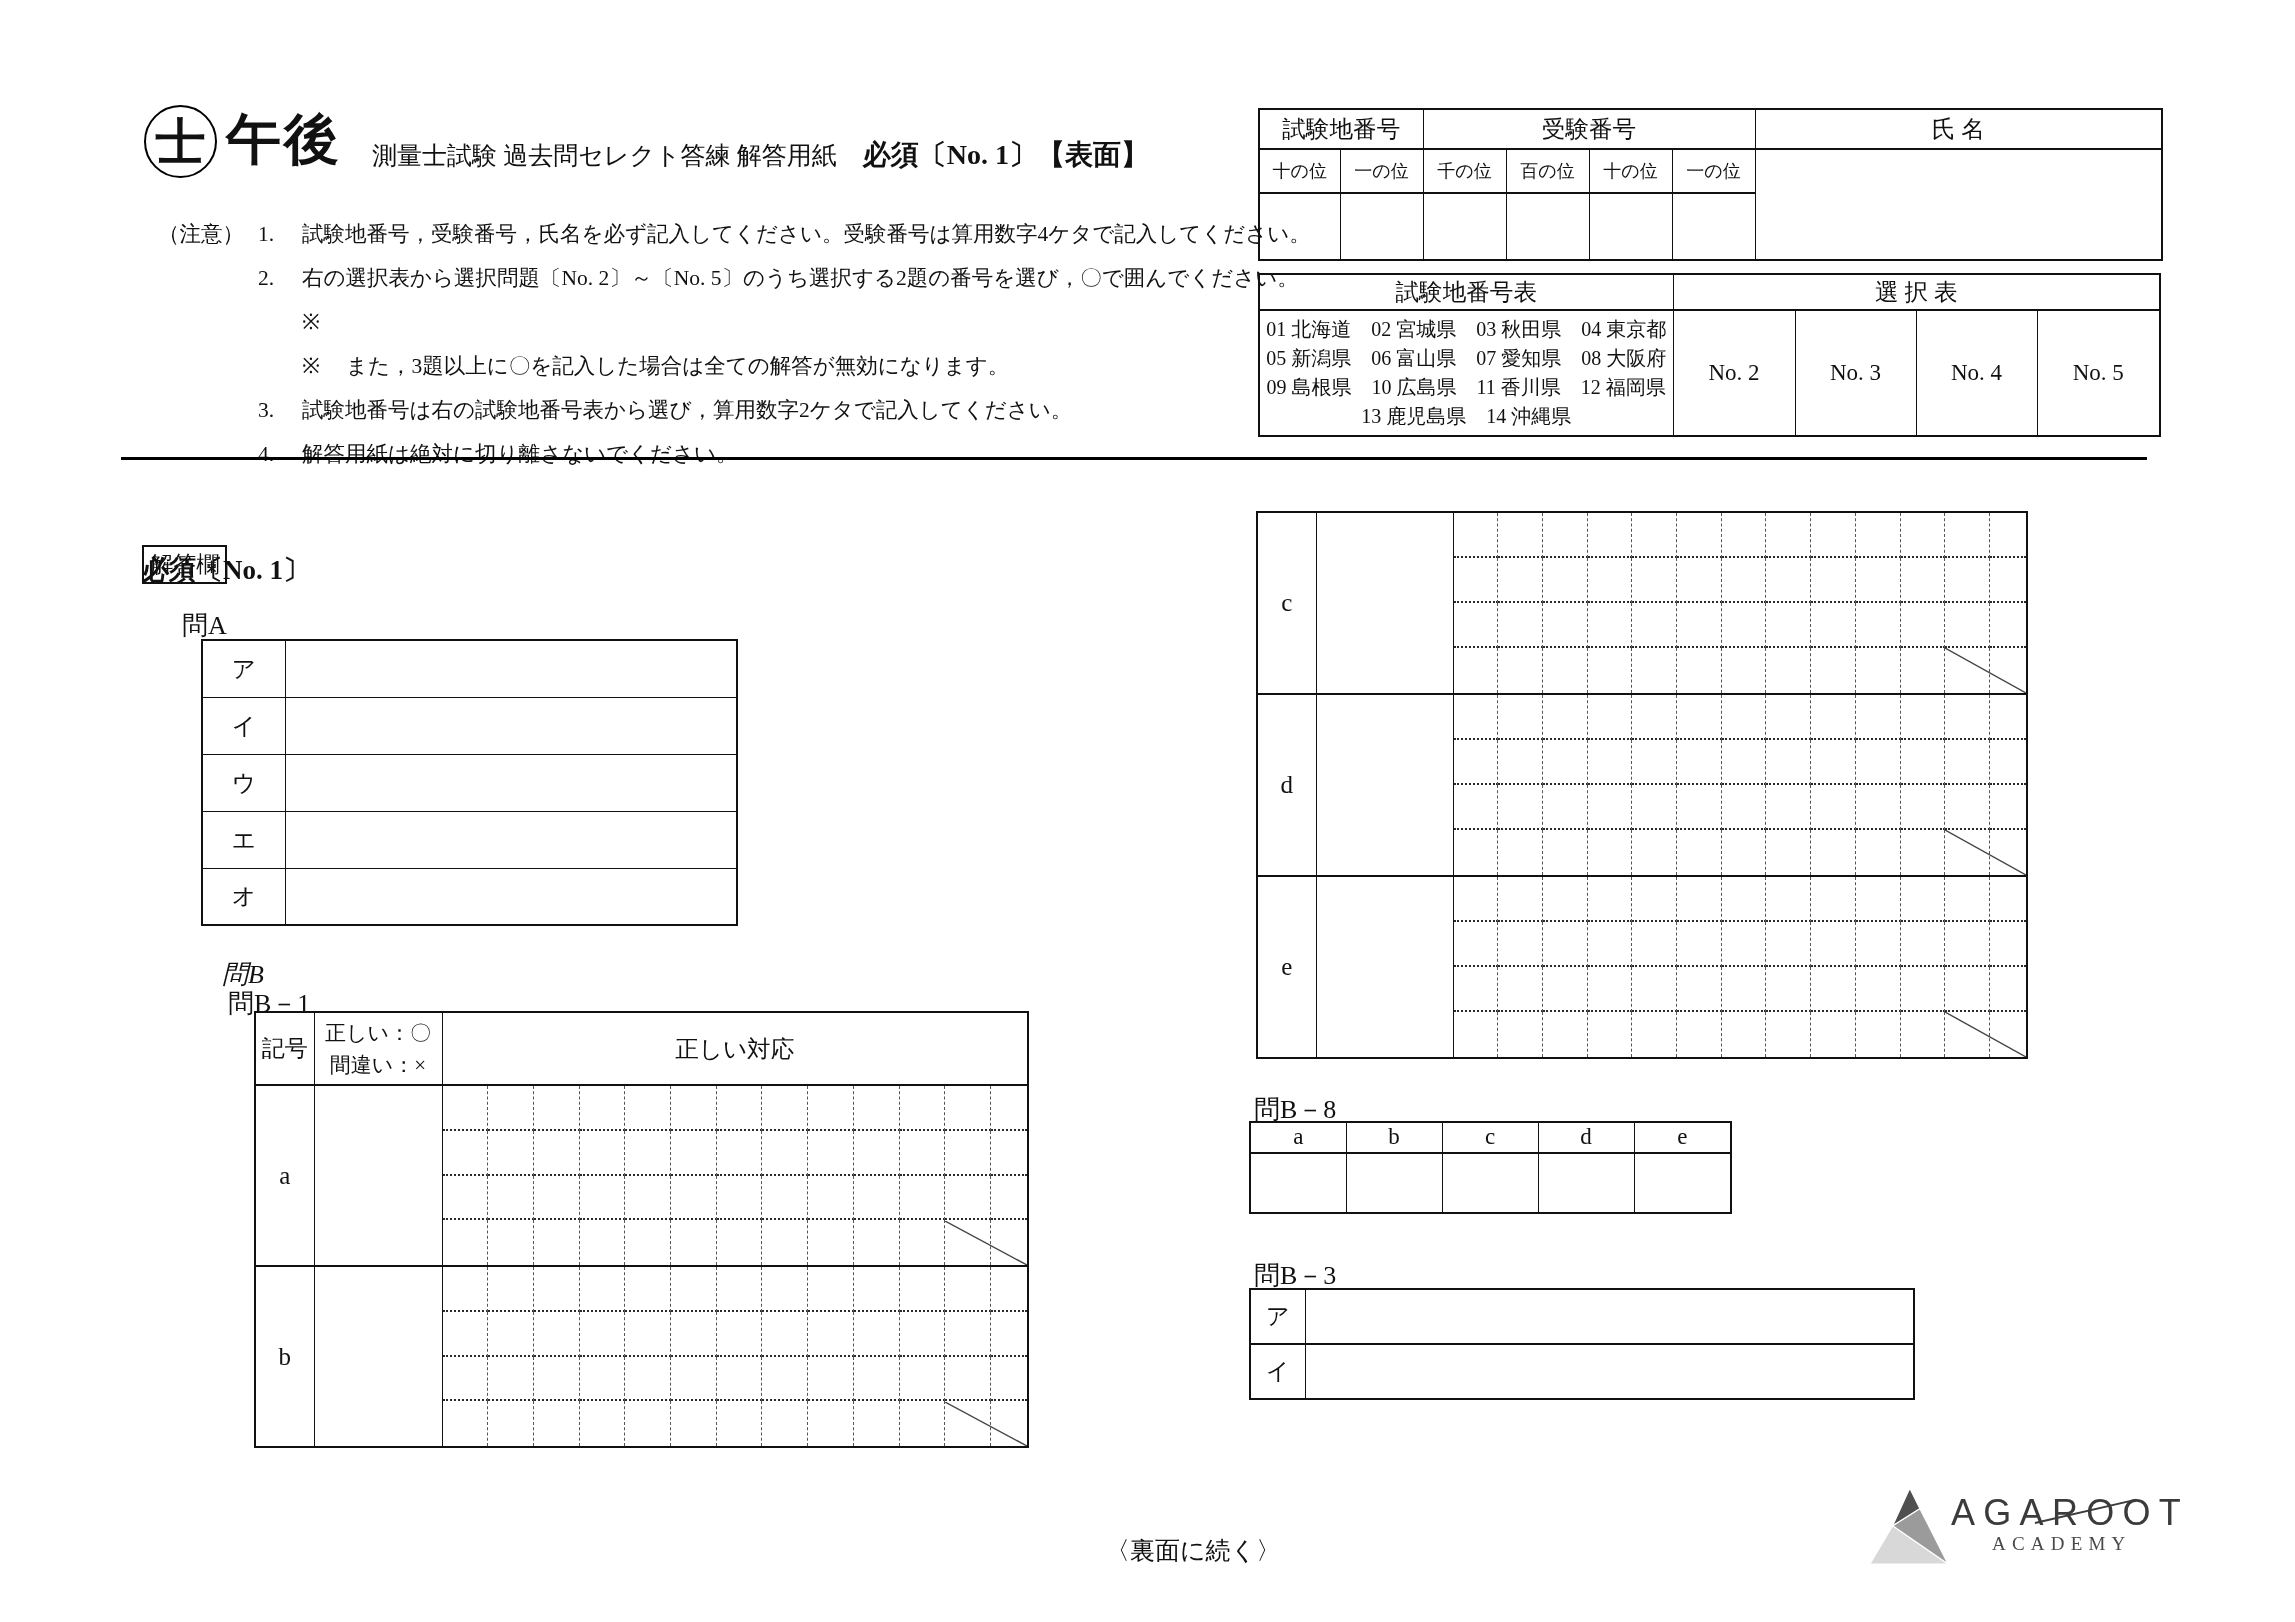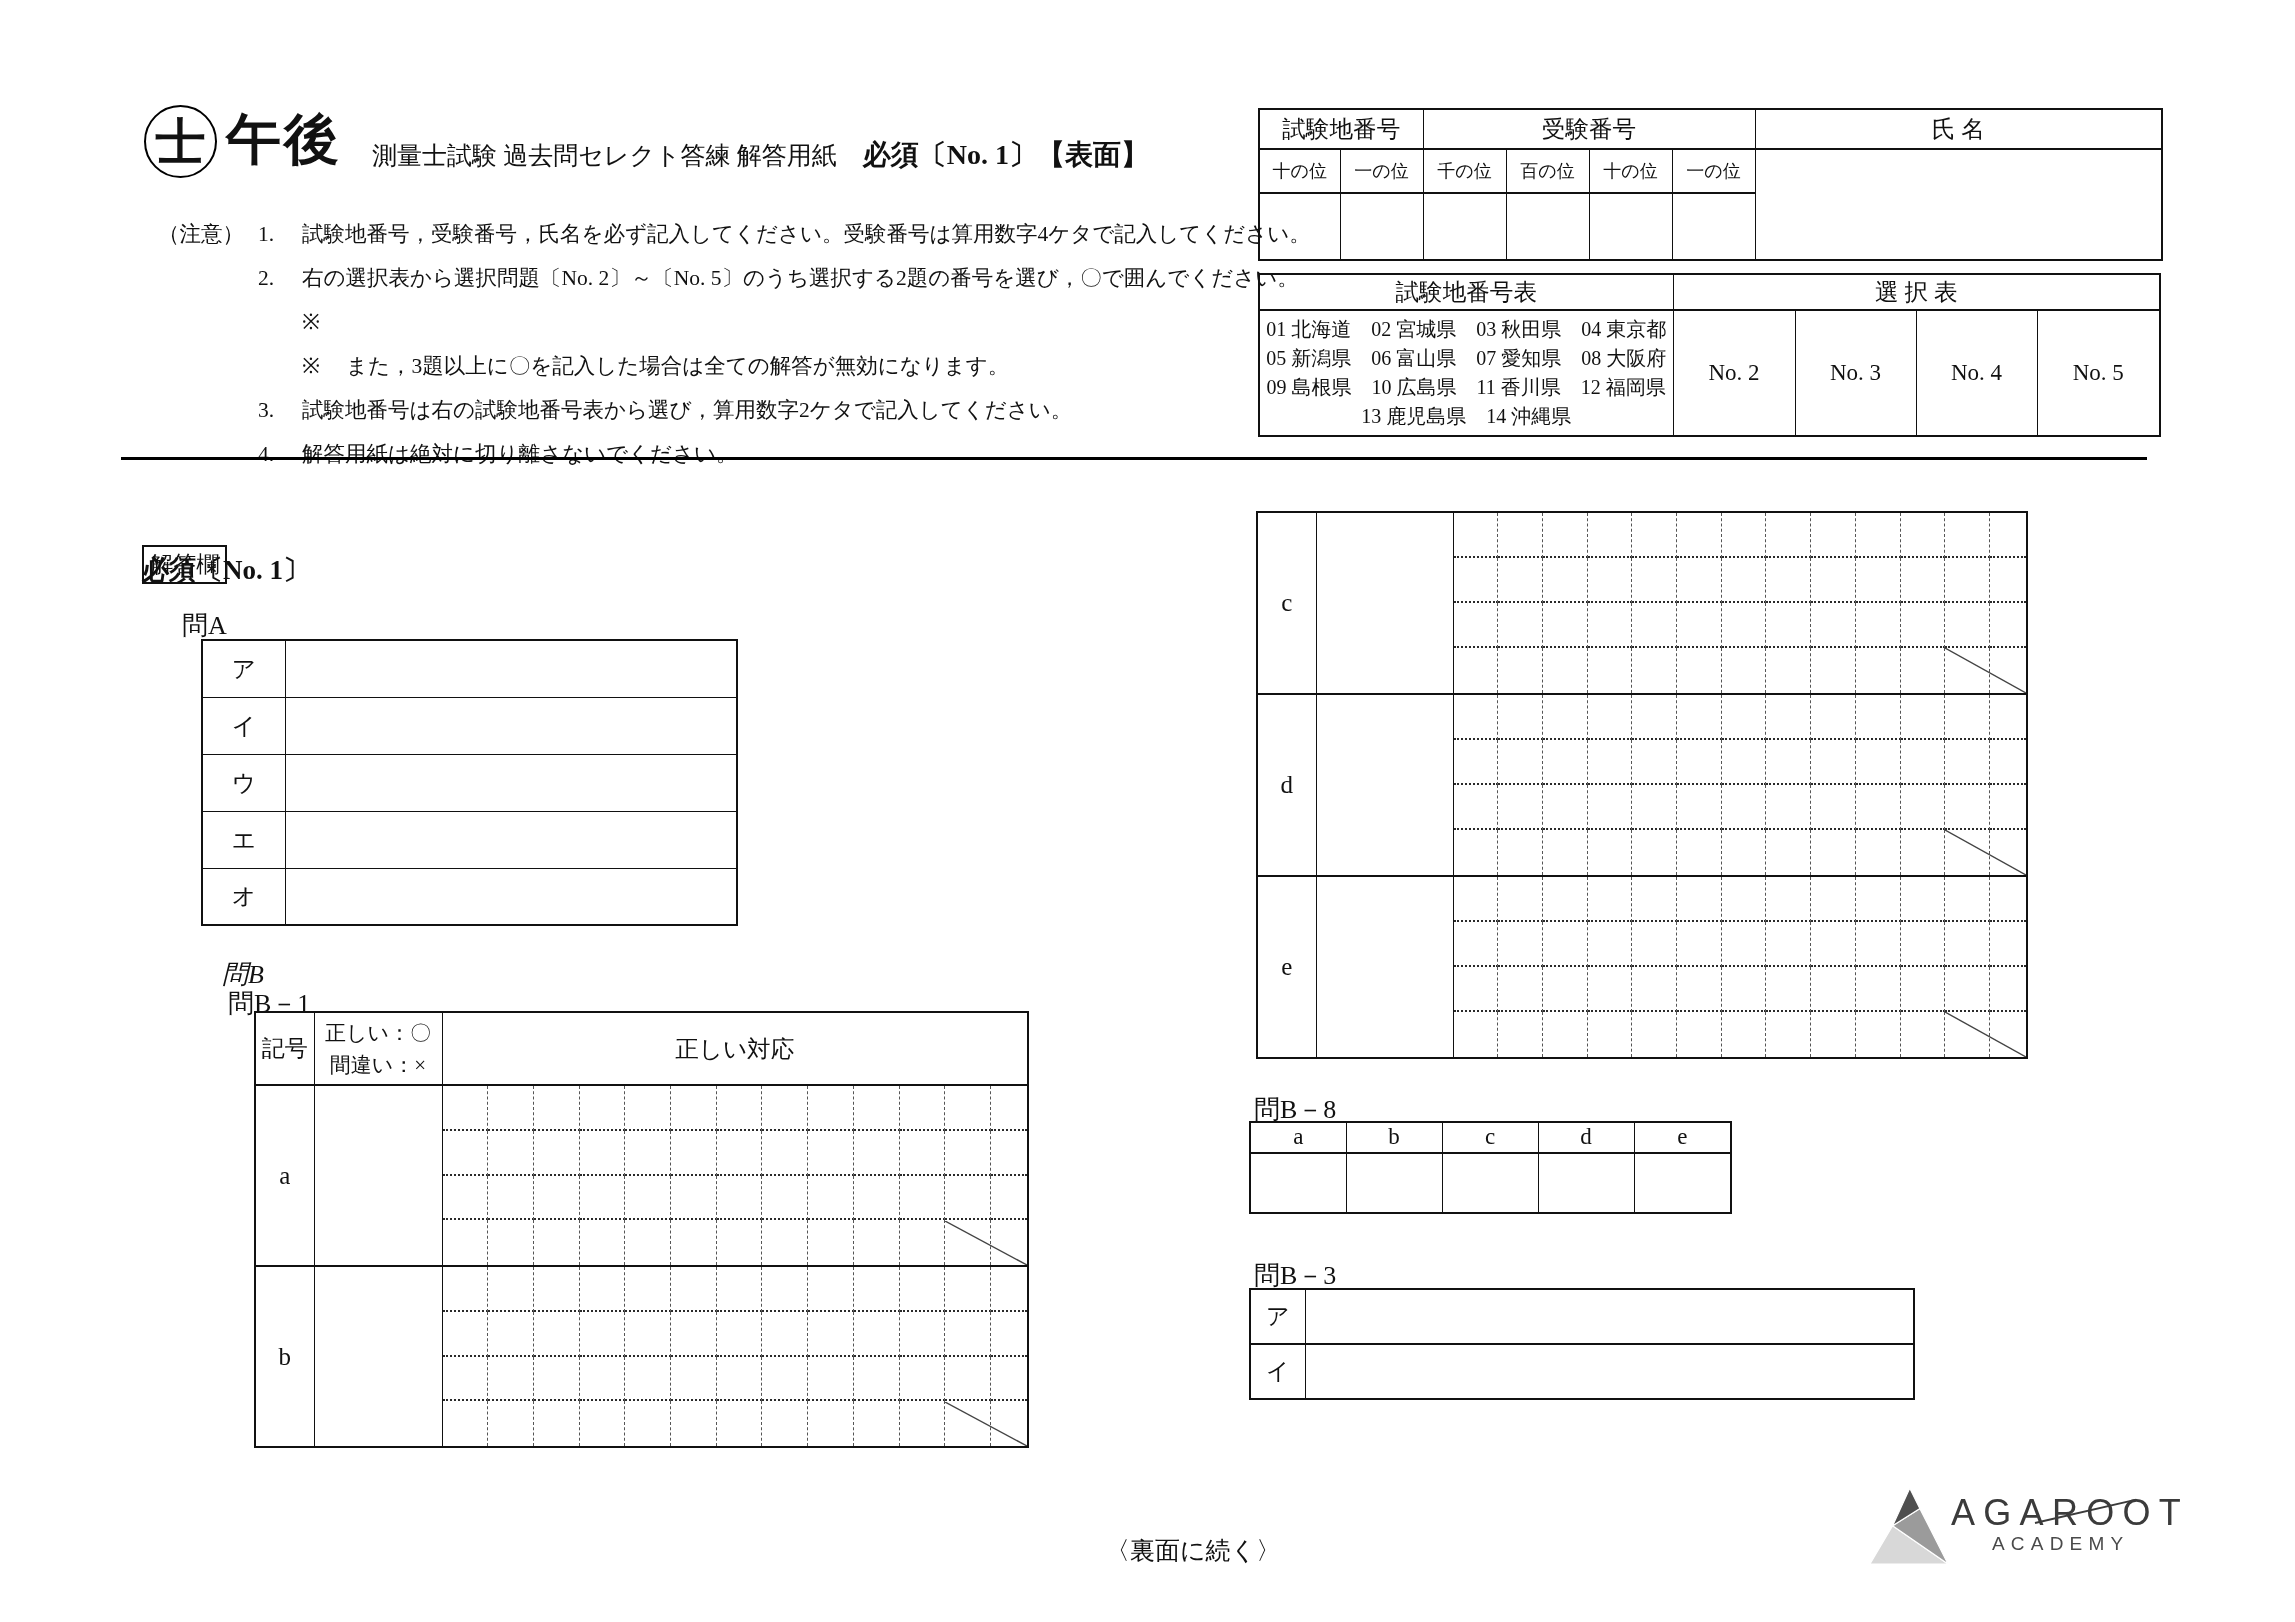--- a/index.html
+++ b/index.html
@@ -72,21 +72,21 @@
   .wg-diag{position:absolute;right:0;bottom:0;pointer-events:none;}
 
   
   .continue-note{left:1061px;top:1534px;width:264px;text-align:center;font-size:25px;}
   .brand{left:1866px;top:1478px;width:326px;height:97px;}
   .brand-tri{position:absolute;left:3.5px;top:7px;}
   .brand-name{position:absolute;left:85px;top:14px;font-family:"Liberation Sans",sans-serif;
     font-size:36px;letter-spacing:8.3px;color:#3b3b3b;}
   .brand-strike{position:absolute;left:169px;top:44px;width:104px;height:2.1px;background:#3b3b3b;
     transform:rotate(-13deg);transform-origin:left center;}
-  .brand-sub{position:absolute;left:126px;top:55px;font-family:Liberation Sans, sans-serif;
+  .brand-sub{position:absolute;left:126px;top:55px;font-family:Liberation Serif, serif;
     font-size:19px;letter-spacing:6.2px;color:#4a4a4a;}
 </style>
 </head>
 <body>
 
 <div class="page">
 
   <div class="abs stamp-circle">
     <span>士</span>
   </div>

